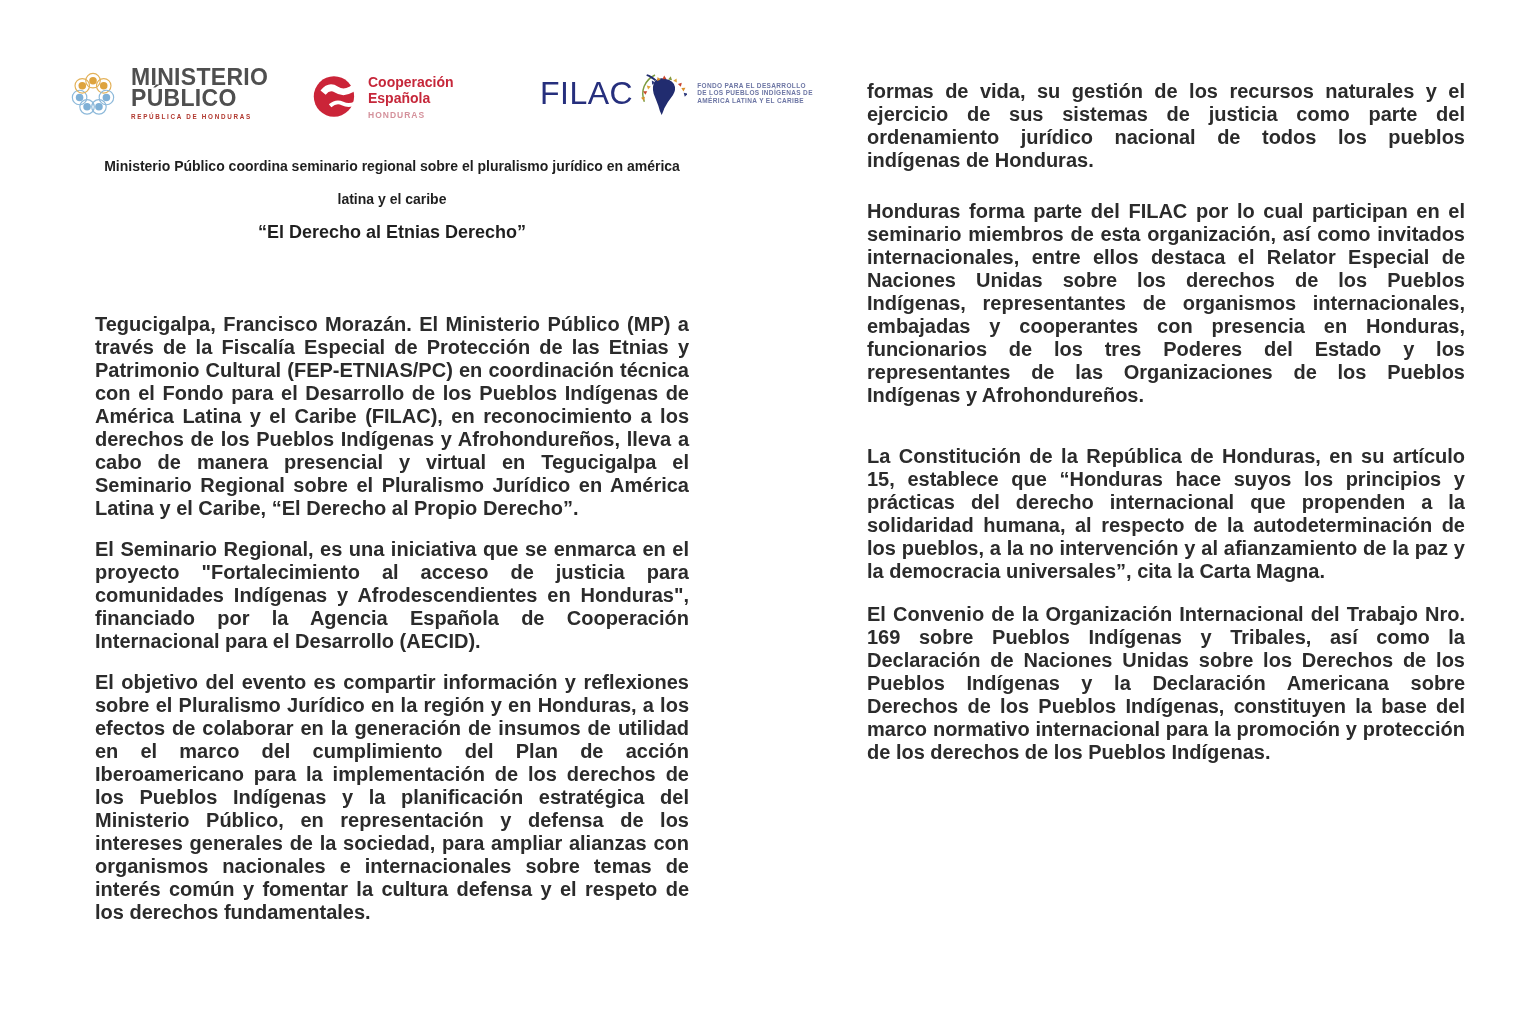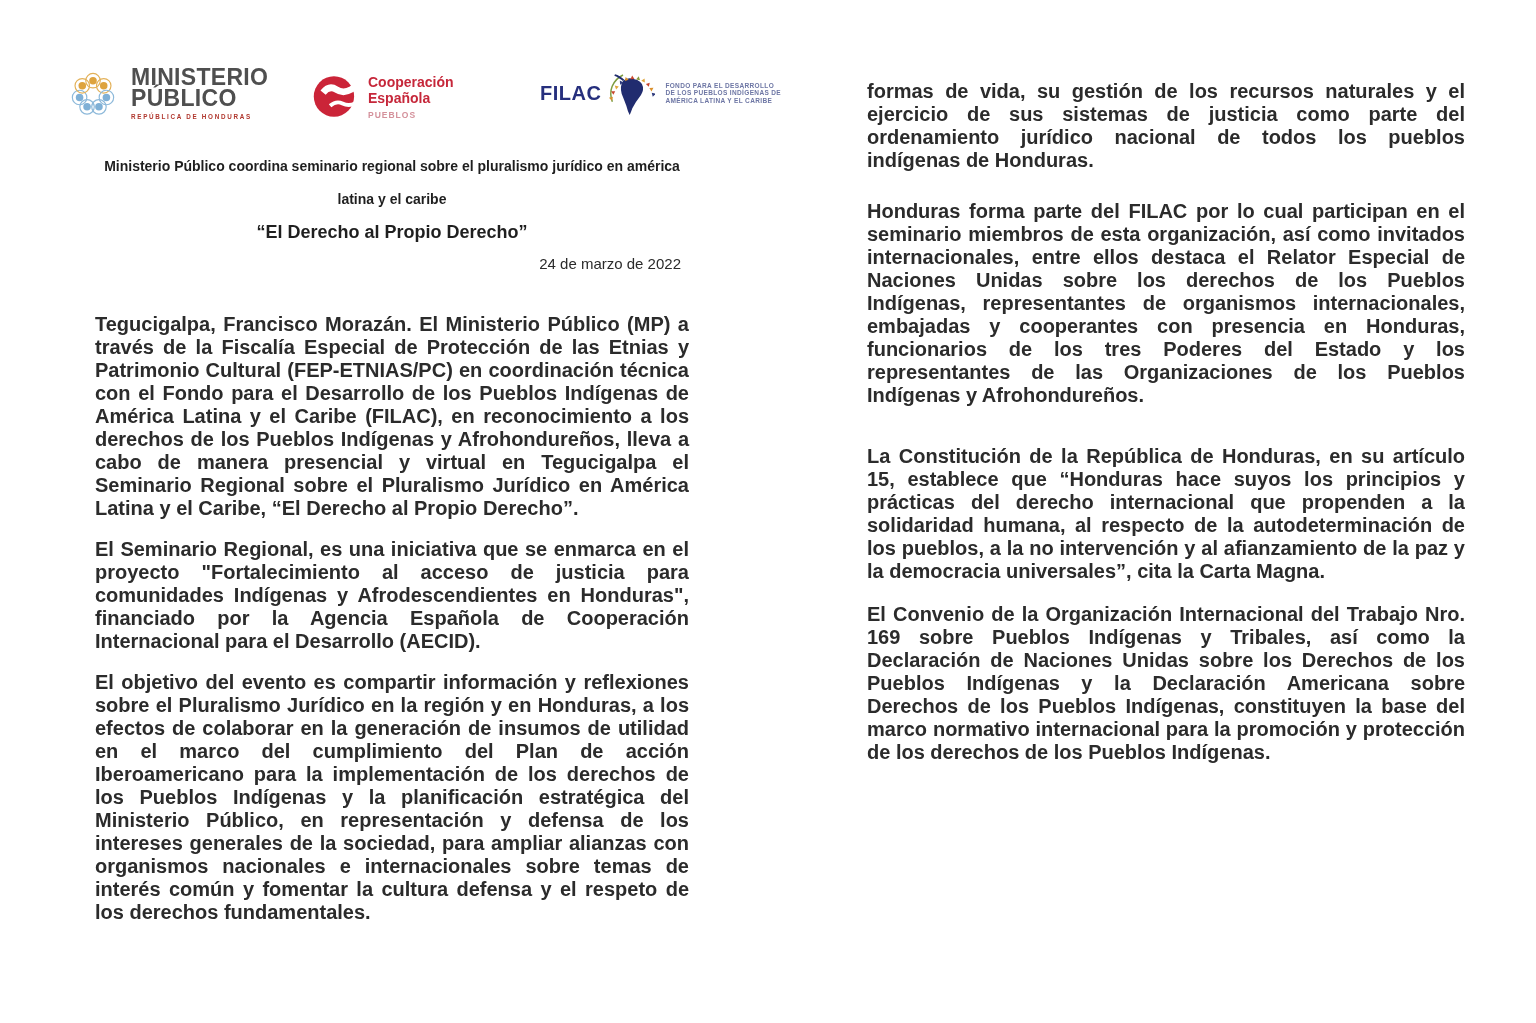--- a/index.html
+++ b/index.html
@@ -19,21 +19,21 @@
   .mp-text{display:flex;flex-direction:column;}
   .mp-line{font-size:23px;font-weight:bold;color:#4f4f4f;line-height:21px;letter-spacing:0.3px;}
   .mp-sub{font-size:6.3px;font-weight:bold;color:#b0362d;letter-spacing:1.7px;margin-top:4px;}
 
   .logo-coop{left:313px;top:73px;gap:10px;}
   .coop-text{display:flex;flex-direction:column;}
   .coop-line{font-size:14px;font-weight:bold;color:#c6273a;line-height:16.5px;}
   .coop-region{font-size:8.5px;font-weight:bold;color:#d4919b;letter-spacing:1px;margin-top:3px;}
 
   .logo-filac{left:540px;top:70px;gap:6px;}
-  .filac-acronym{font-size:20px;font-weight:700;color:#262f7d;letter-spacing:0.5px;}
+  .filac-acronym{font-size:32px;font-weight:400;color:#262f7d;letter-spacing:0.5px;}
   .filac-tagline{display:flex;flex-direction:column;margin-left:4px;}
   .filac-tag-line{font-size:6.5px;font-weight:bold;color:#6d76a4;line-height:7.5px;letter-spacing:0.35px;}
 
   
   .title-block{position:absolute;left:95px;top:150px;width:594px;text-align:center;}
   .doc-title{margin:0;font-size:14px;font-weight:bold;color:#1f1f1f;line-height:33px;}
   .doc-subtitle{margin:1px 0 0 0;font-size:18px;font-weight:bold;color:#1f1f1f;line-height:30px;}
   .doc-date{margin-top:8px;text-align:right;padding-right:8px;font-size:15px;color:#2b2b2b;}
 
   
@@ -82,21 +82,21 @@
 
   <div class="logo logo-coop">
     <svg width="45" height="47" viewBox="0 0 58 60" aria-hidden="true">
       <circle cx="27" cy="30" r="26" fill="#cb2438"></circle>
       <path d="M13,25 Q21,15 30,21 Q39,27 49,21 L60,14" stroke="#ffffff" stroke-width="8.5" fill="none"></path>
       <path d="M22,42 Q30,35 38,39 Q46,43 54,39 L60,37" stroke="#ffffff" stroke-width="5" fill="none"></path>
     </svg>
     <div class="coop-text">
       <div class="coop-line">Cooperación</div>
       <div class="coop-line">Española</div>
-      <div class="coop-region">PUEBLOS</div>
+      <div class="coop-region">HONDURAS</div>
     </div>
   </div>
 
   <div class="logo logo-filac">
     <span class="filac-acronym">FILAC</span>
     <svg width="48" height="46" viewBox="0 0 72 66" aria-hidden="true">
 
       <path d="M8,46 C2,30 8,14 24,6" stroke="#7d9c40" stroke-width="2.2" fill="none"></path>
 
       <path d="M26,13 C21,9 17,6 12,5 L11,7 C16,9 20,12 24,15 Z" fill="#212c6f"></path>
@@ -119,22 +119,21 @@
     </svg>
     <div class="filac-tagline">
       <div class="filac-tag-line">FONDO PARA EL DESARROLLO</div>
       <div class="filac-tag-line">DE LOS PUEBLOS INDÍGENAS DE</div>
       <div class="filac-tag-line">AMÉRICA LATINA Y EL CARIBE</div>
     </div>
   </div>
 
   <section class="title-block">
     <h1 class="doc-title">Ministerio Público coordina seminario regional sobre el pluralismo jurídico en américa latina y el caribe</h1>
-    <h2 class="doc-subtitle">“El Derecho al Propio Derecho”</h2>
-    <div class="doc-date">24 de marzo de 2022</div>
+    <h2 class="doc-subtitle">“El Derecho al Etnias Derecho”</h2>
   </section>
 
   <section class="col left-col">
     <p>Tegucigalpa, Francisco Morazán. El Ministerio Público (MP) a través de la Fiscalía Especial de Protección de las Etnias y Patrimonio Cultural (FEP-ETNIAS/PC) en coordinación técnica con el Fondo para el Desarrollo de los Pueblos Indígenas de América Latina y el Caribe (FILAC), en reconocimiento a los derechos de los Pueblos Indígenas y Afrohondureños, lleva a cabo de manera presencial y virtual en Tegucigalpa el Seminario Regional sobre el Pluralismo Jurídico en América Latina y el Caribe, “El Derecho al Propio Derecho”.</p>
     <p>El Seminario Regional, es una iniciativa que se enmarca en el proyecto "Fortalecimiento al acceso de justicia para comunidades Indígenas y Afrodescendientes en Honduras", financiado por la Agencia Española de Cooperación Internacional para el Desarrollo (AECID).</p>
     <p>El objetivo del evento es compartir información y reflexiones sobre el Pluralismo Jurídico en la región y en Honduras, a los efectos de colaborar en la generación de insumos de utilidad en el marco del cumplimiento del Plan de acción Iberoamericano para la implementación de los derechos de los Pueblos Indígenas y la planificación estratégica del Ministerio Público, en representación y defensa de los intereses generales de la sociedad, para ampliar alianzas con organismos nacionales e internacionales sobre temas de interés común y fomentar la cultura defensa y el respeto de los derechos fundamentales.</p>
   </section>
 
   <section class="col right-col">
     <p>formas de vida, su gestión de los recursos naturales y el ejercicio de sus sistemas de justicia como parte del ordenamiento jurídico nacional de todos los pueblos indígenas de Honduras.</p>

